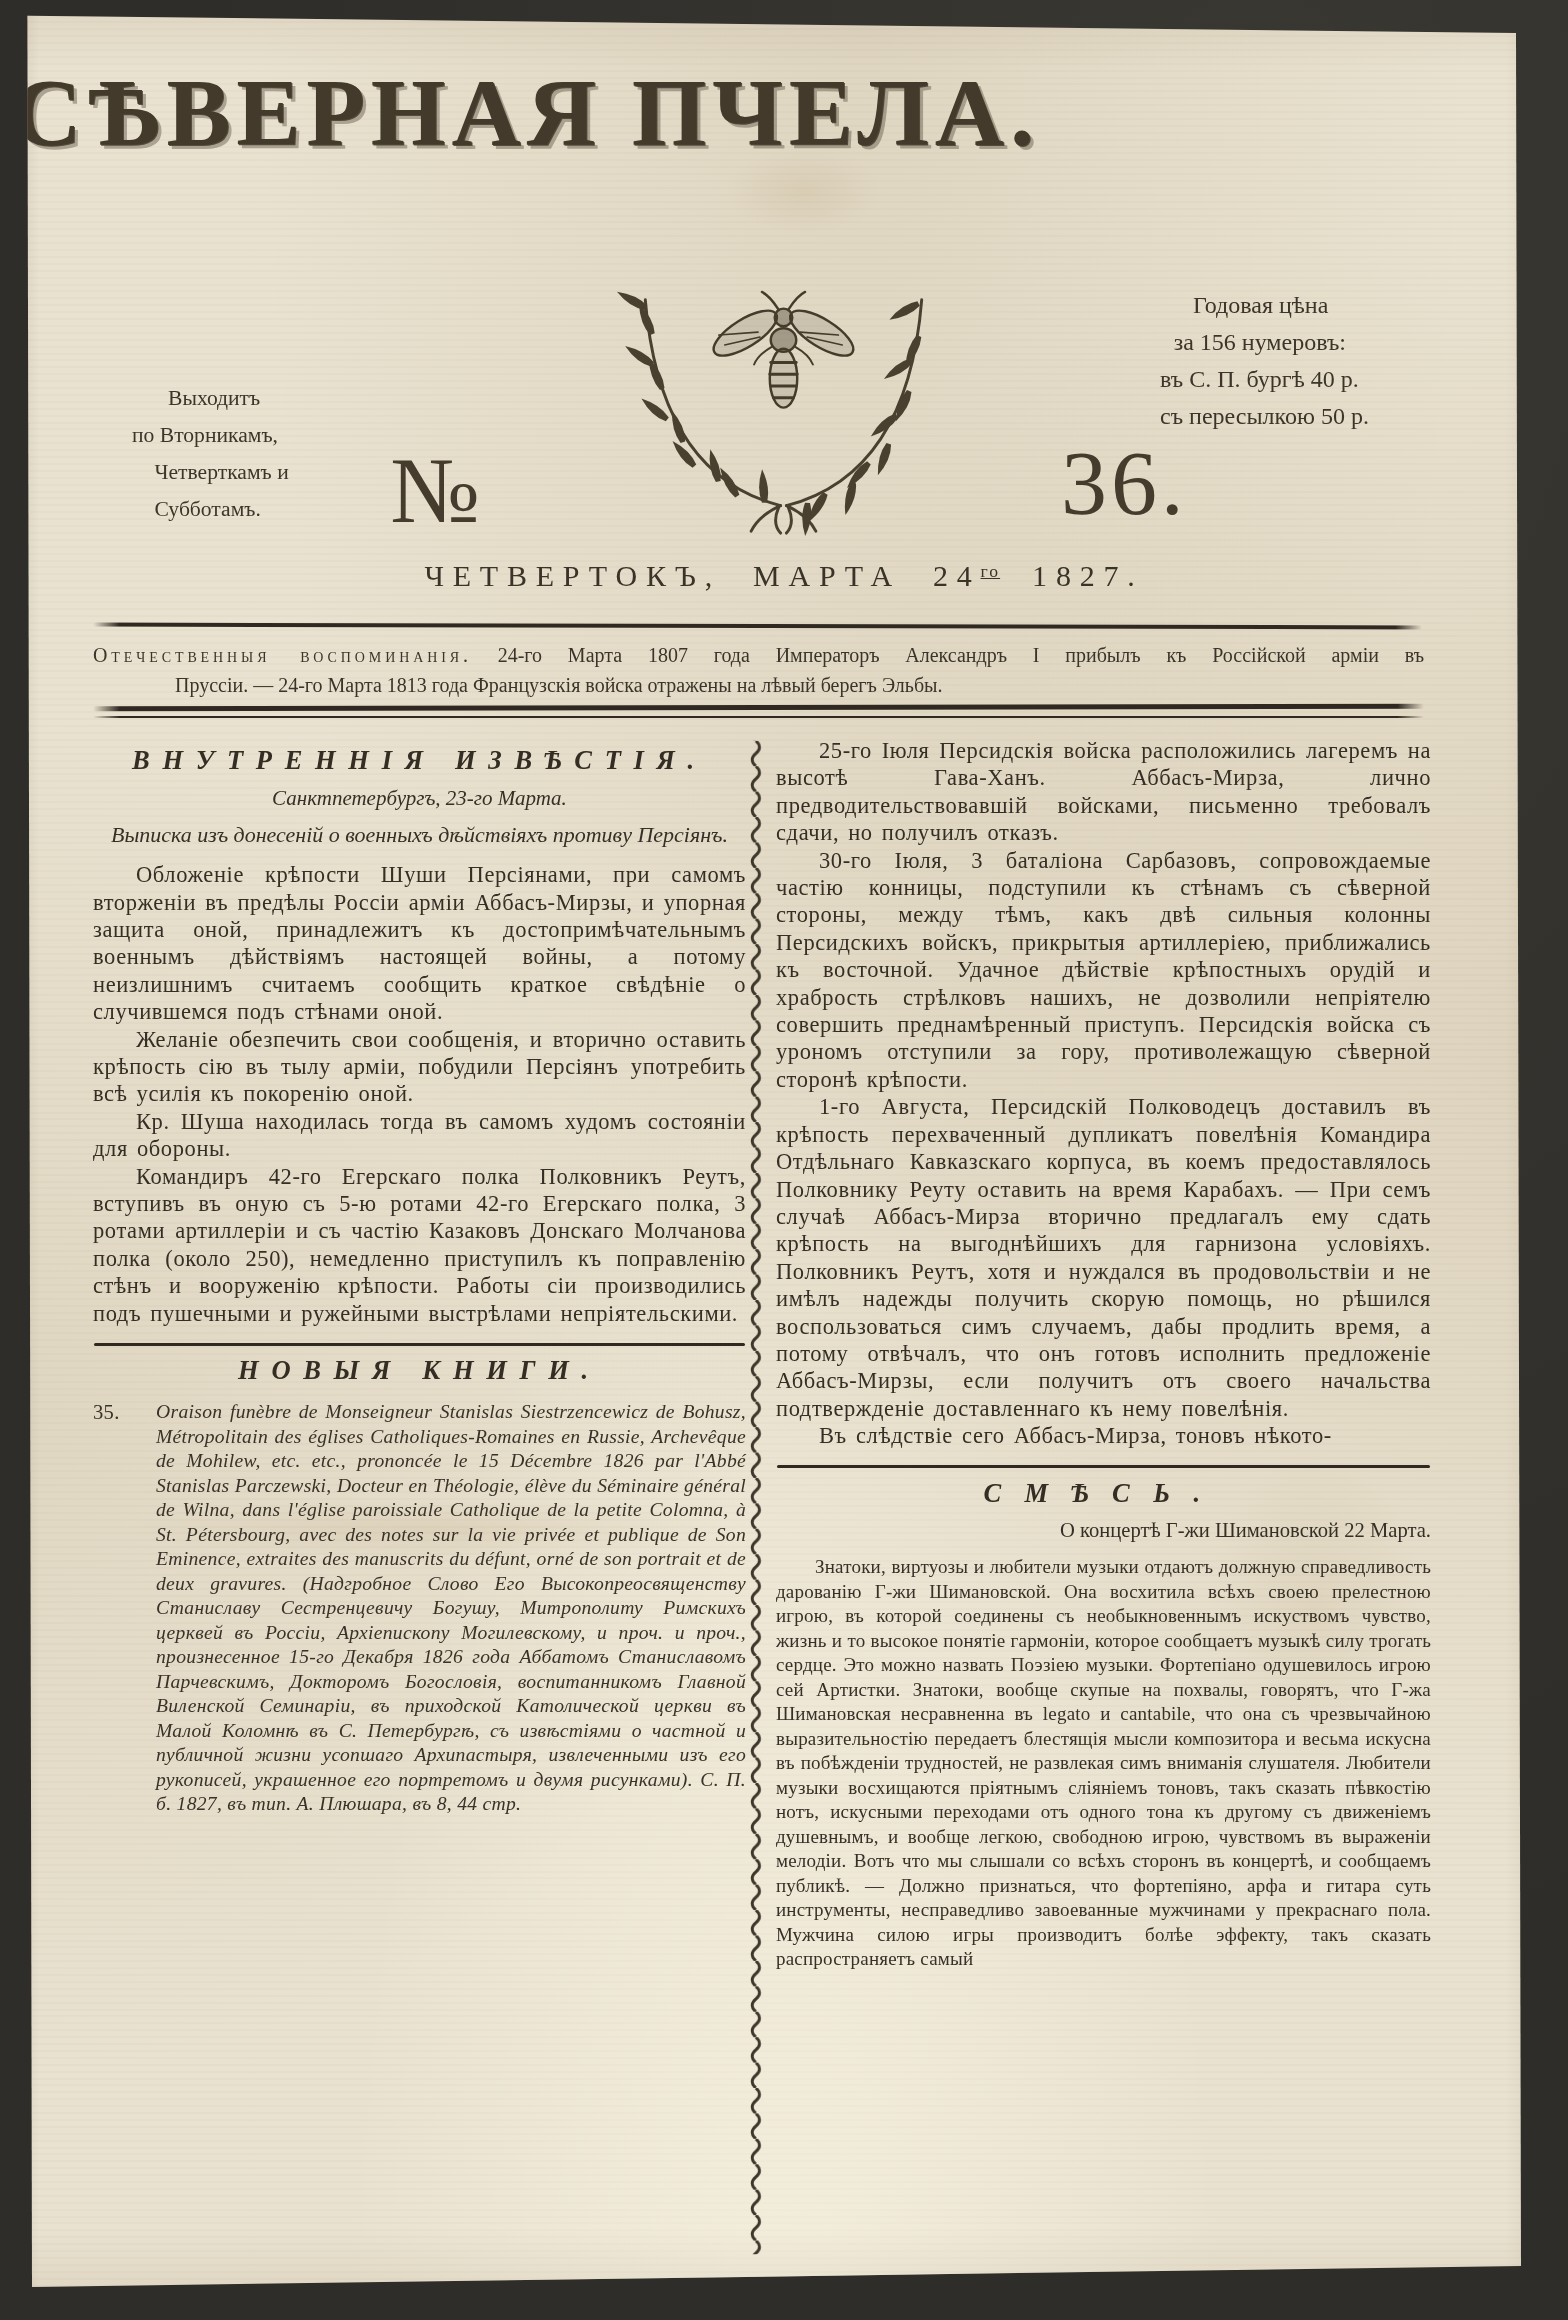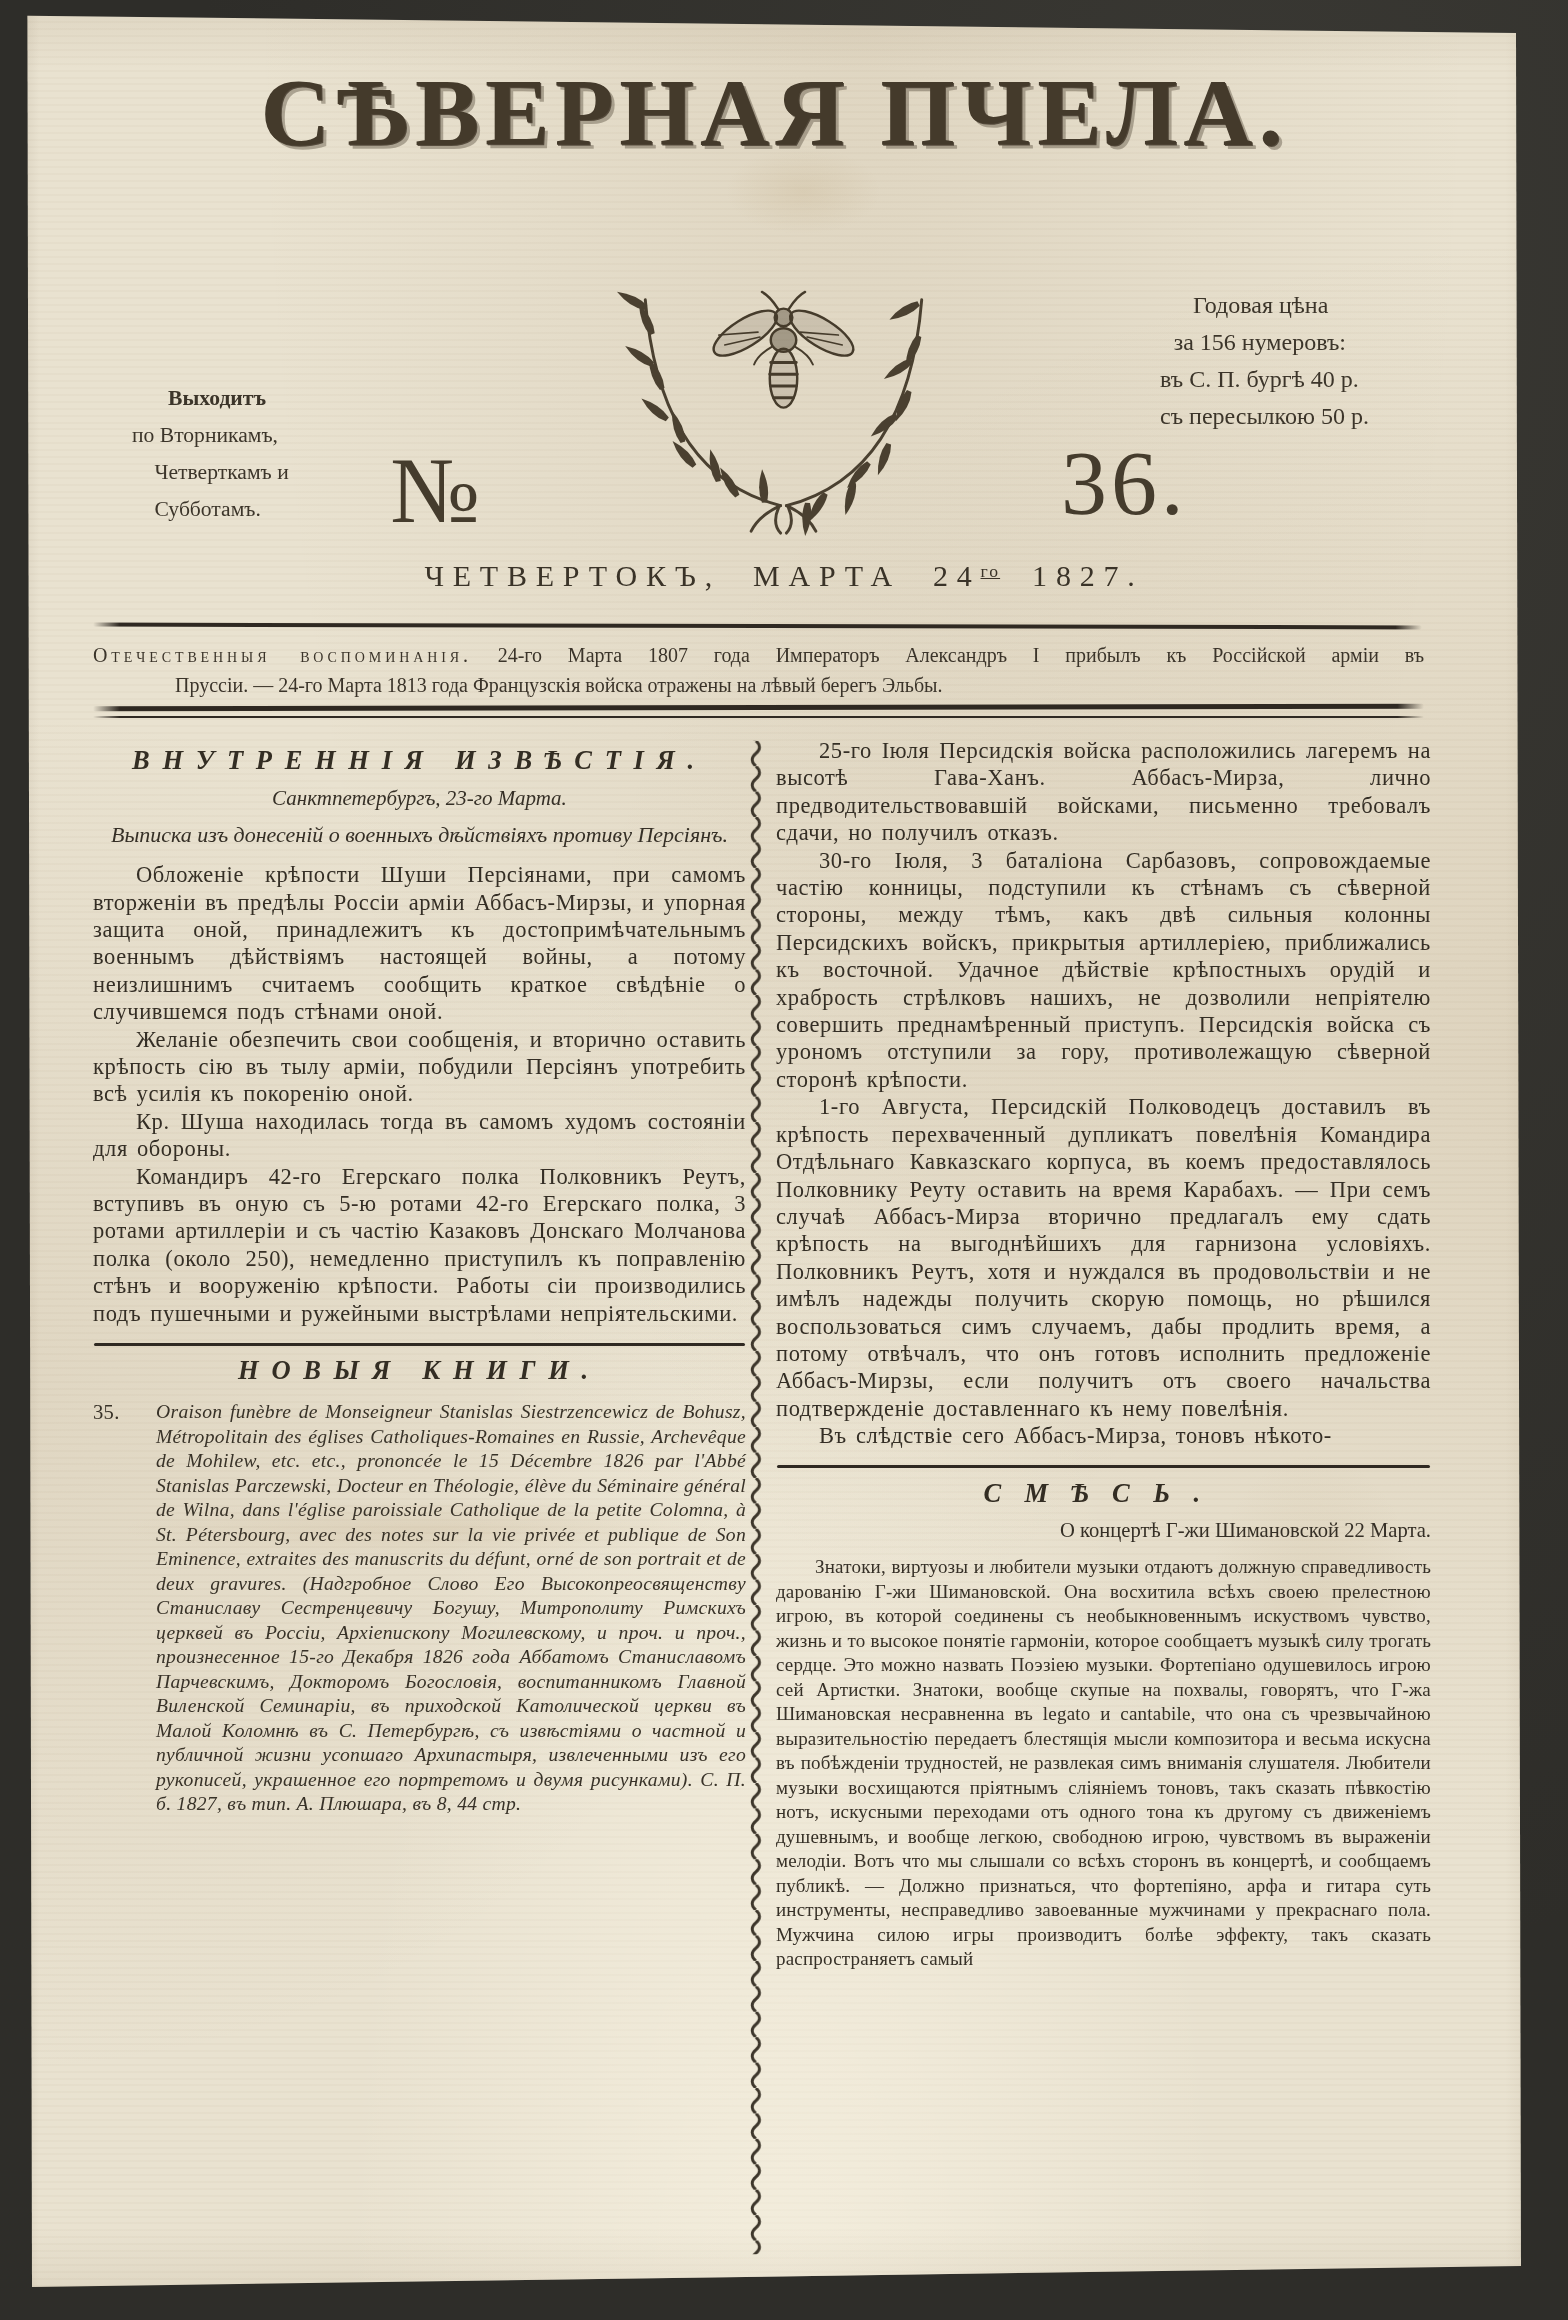--- a/index.html
+++ b/index.html
@@ -32,28 +32,28 @@
   }
   .stain{position:absolute;border-radius:50%;pointer-events:none;}
   .stain.s1{left:725px;top:147px;width:157px;height:88px;background:radial-gradient(ellipse,rgba(170,140,90,.14),transparent 70%);}
   .stain.s2{left:1206px;top:1451px;width:216px;height:314px;background:radial-gradient(ellipse,rgba(165,135,85,.10),transparent 70%);}
   .stain.s3{left:118px;top:1500px;width:627px;height:59px;background:radial-gradient(ellipse,rgba(160,125,75,.12),transparent 70%);}
 
   .abs{position:absolute;}
 
   
   .masthead-title{
-    left:0;width:1549px;top:65px;text-align:center;
+    left:12px;width:1549px;top:65px;text-align:left;
     font-size:96px;font-weight:bold;letter-spacing:5.9px;line-height:1;
     color:#443a2b;
     text-shadow:3.9px 3.9px 0 rgba(74,63,47,.38), 1px 1px 0 rgba(58,48,35,.8);
     white-space:nowrap;
   }
   .schedule{left:132px;top:380px;font-size:21.6px;line-height:37px;color:#3c352a;}
-  .schedule .l0{padding-left:36px;font-weight:bold;}
+  .schedule .l0{padding-left:36px;}
   .schedule .l2,.schedule .l3{padding-left:22.5px;}
   .price{left:1160px;top:287px;font-size:24px;line-height:37px;color:#3c352a;}
   .price .l0{padding-left:33px;}
   .price .l1{padding-left:13.7px;}
   .issue-sign{left:390px;top:443px;font-size:94px;line-height:1;color:#453c2d;}
   .issue-number{left:1061px;top:437px;font-size:92px;line-height:1;color:#453c2d;letter-spacing:3.9px;}
   .vignette{left:552px;top:241px;width:463px;height:296px;}
 
   
   .dateline{

